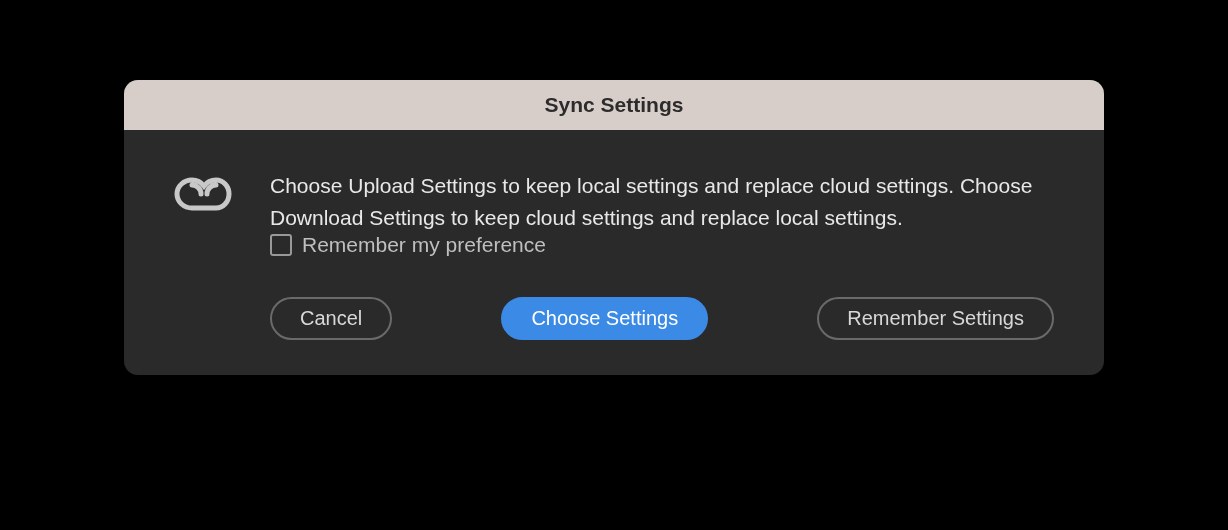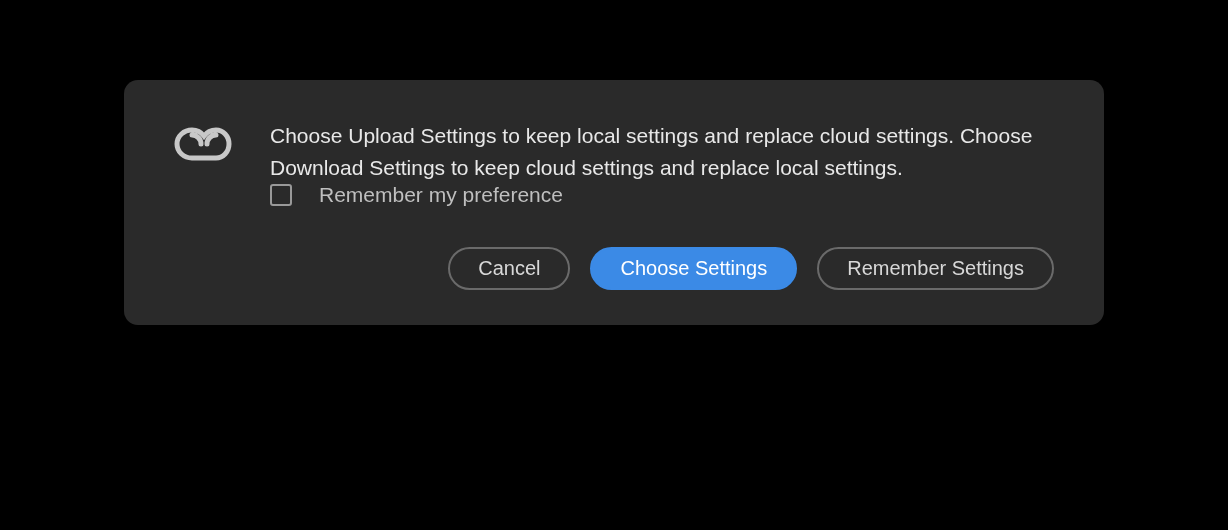--- a/index.html
+++ b/index.html
@@ -81,26 +81,25 @@
       border-radius: 3px;
       background: transparent;
       cursor: pointer;
       flex-shrink: 0;
     }
     
     .checkbox-label {
       color: #bfbfbf;
       font-size: 21px;
       cursor: pointer;
-      margin-left: 17px;
     }
     
     .button-row {
       display: flex;
-      justify-content: flex-end;
+      justify-content: space-between;
       gap: 20px;
     }
     
     .btn {
       font-size: 20px;
       padding: 8px 28px;
       border-radius: 22px;
       cursor: pointer;
       font-family: inherit;
       border: 2px solid transparent;
@@ -116,20 +115,23 @@
       background: #3b8ae6;
       border: 2px solid #3b8ae6;
       color: #fff;
       font-weight: 500;
     }
   </style>
 </head>
 <body>
 
 <div class="dialog">
+  <div class="titlebar">
+    <span class="titlebar-text">Sync Settings</span>
+  </div>
 
   <div class="content">
     <div class="icon-area">
       <svg class="cloud-icon" viewBox="0 0 58 40">
         <path d="M 42 6 C 49 6 55 12 55 20 C 55 28 49 34 42 34 L 18 34 C 10 34 3 28 3 20 C 3 12 10 6 18 6 C 23 6 27 8 30 12 C 33 8 37 6 42 6 Z M 42 11 C 37 11 33 15 33 20 M 18 11 C 23 11 27 15 27 20" fill="none" stroke="currentColor" stroke-width="5" stroke-linecap="round"></path>
       </svg>
     </div>
 
     <div class="body-area">
       <p class="description">Choose Upload Settings to keep local settings and replace cloud settings. Choose Download Settings to keep cloud settings and replace local settings.</p>

